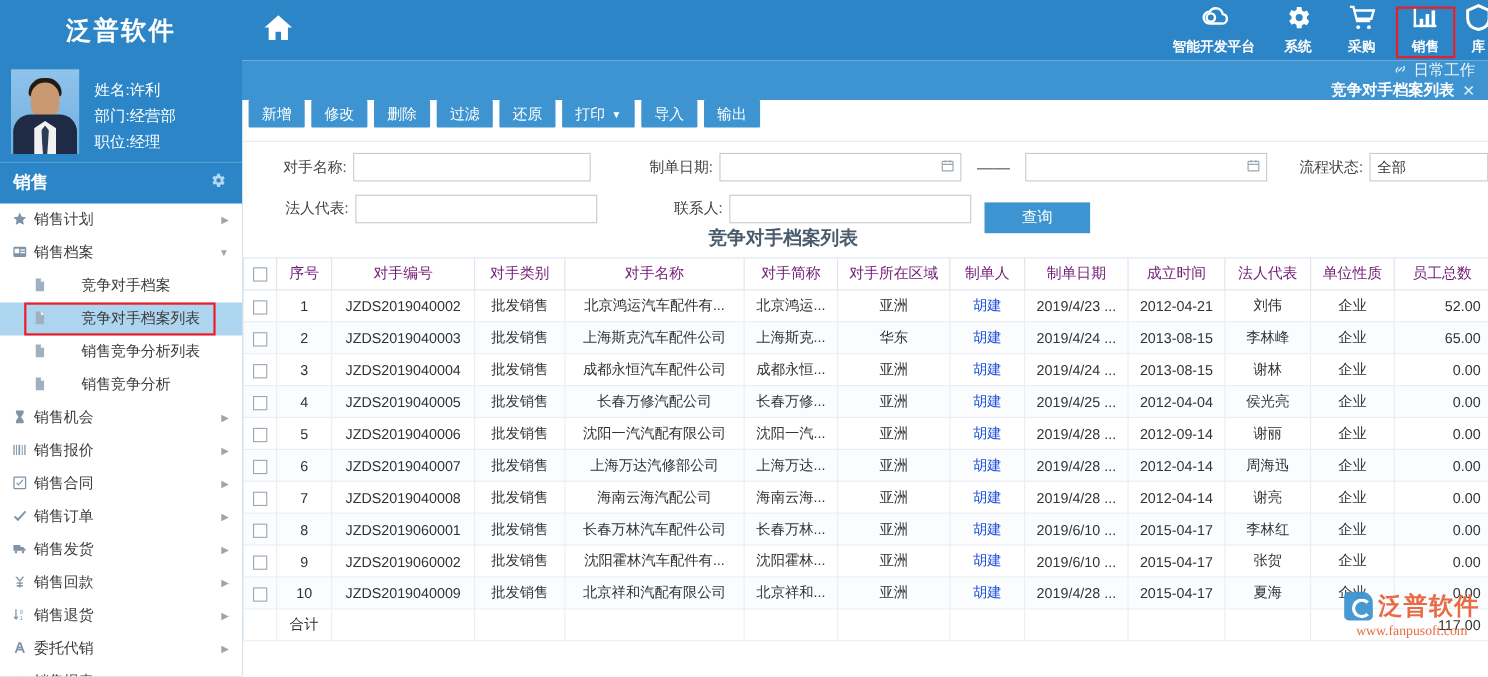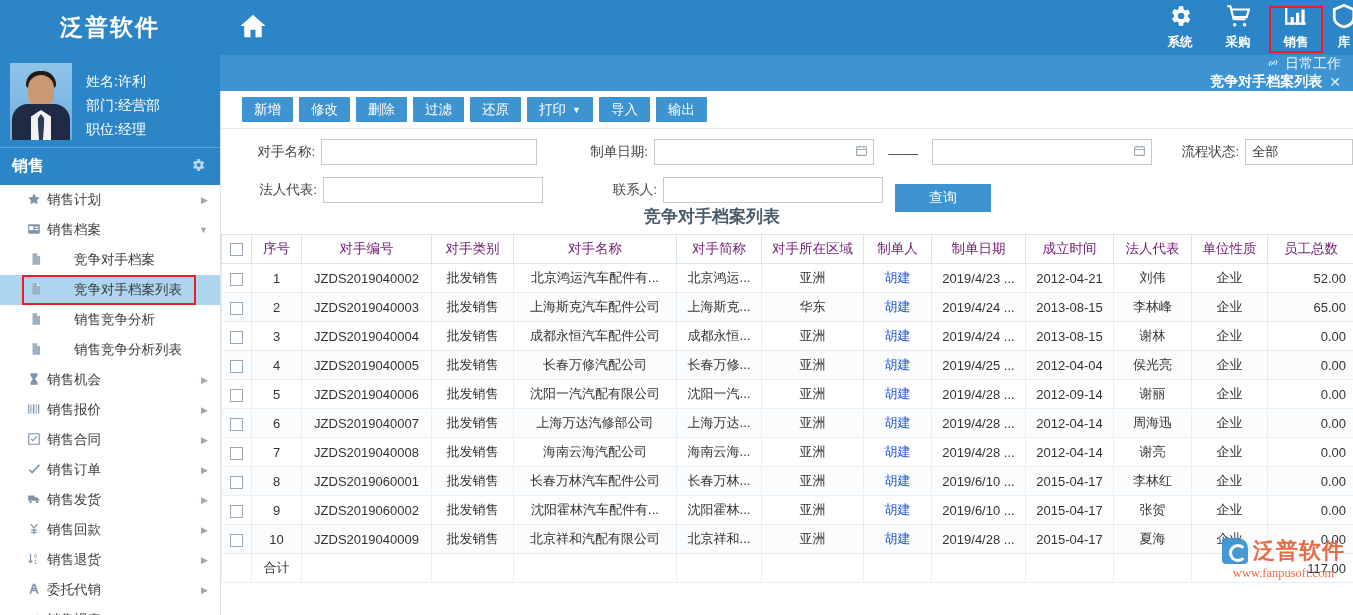--- a/index.html
+++ b/index.html
@@ -78,21 +78,21 @@
     justify-content: space-between;
     padding: 0 14px 0 12px;
     background: #2b85c6;
     border-top: 1px solid #57a1d4;
     color: #fff; font-size: 16px; font-weight: bold;
   }
   .gear-ico { opacity: .85; }
   .menu { background: #fff; height: 100%; }
   .menu-item {
     height: 30px; display: flex; align-items: center;
-    padding-left: 24px; font-size: 13.5px; color: #3b3b3b;
+    padding-left: 8px; font-size: 13.5px; color: #3b3b3b;
     position: relative; cursor: pointer;
     white-space: nowrap;
   }
   .menu-item .mi-ico {
     width: 20px; text-align: center; color: #7f94a8;
     font-size: 13px; flex: 0 0 20px; margin-right: 3px;
   }
   .menu-item .arrow {
     position: absolute; right: 12px; color: #9aa7b2; font-size: 9px;
   }
@@ -153,22 +153,22 @@
   }
 
   
   .content {
     position: absolute; left: 220px; top: 91px;
     width: 1133px; height: 524px;
     background: #fff;
     border-left: 1px solid #d7e3ec;
   }
   .toolbar {
-    height: 38px; display: flex; align-items: center;
-    padding-left: 21px; gap: 6px;
+    height: 38px; display: flex; 
+    padding-left: 5px; gap: 6px;
     border-bottom: 1px solid #e3eaf0;
   }
   .tbtn {
     background: #3d94d0; color: #fff;
     font-size: 13.5px; border: none;
     height: 25px; padding: 0 12px;
     cursor: pointer; font-family: inherit;
     display: flex; align-items: center; gap: 6px;
     border-radius: 1px;
   }
@@ -321,28 +321,28 @@
               <path d="M14 2v5h5" fill="#fff"></path>
             </svg></span>
           <span>竞争对手档案列表</span>
           <span class="sel-box"></span>
         </div>
         <div class="menu-item sub">
           <span class="mi-ico"><svg width="14" height="14" viewBox="0 0 24 24" fill="#9fb0c0">
               <path d="M6 2h8l5 5v15H6z" fill="#9fb0c0"></path>
               <path d="M14 2v5h5" fill="#fff"></path>
             </svg></span>
-          <span>销售竞争分析</span>
+          <span>销售竞争分析列表</span>
         </div>
         <div class="menu-item sub">
           <span class="mi-ico"><svg width="14" height="14" viewBox="0 0 24 24" fill="#9fb0c0">
               <path d="M6 2h8l5 5v15H6z" fill="#9fb0c0"></path>
               <path d="M14 2v5h5" fill="#fff"></path>
             </svg></span>
-          <span>销售竞争分析列表</span>
+          <span>销售竞争分析</span>
         </div>
         <div class="menu-item">
           <span class="mi-ico"><svg width="14" height="14" viewBox="0 0 24 24" fill="#7f94a8">
               <path d="M6 2h12v4l-4 6 4 6v4H6v-4l4-6-4-6z"></path>
             </svg></span>
           <span>销售机会</span>
           <span class="arrow">▶</span>
         </div>
         <div class="menu-item">
           <span class="mi-ico"><svg width="14" height="14" viewBox="0 0 24 24" fill="#7f94a8">
@@ -415,20 +415,27 @@
   <div class="topbar">
     <div class="home-btn">
       <span>
         <svg width="30" height="30" viewBox="0 0 24 24" fill="#ffffff">
             <path d="M12 3L2 12h3v9h5v-6h4v6h5v-9h3z"></path>
           </svg>
       </span>
     </div>
     <div class="top-spacer"></div>
     <div class="top-nav" id="topnav">
+        <div class="top-nav-item">
+          <span class="tn-ico"><svg width="26" height="26" viewBox="0 0 24 24" fill="none">
+              <path d="M8 17a5 5 0 110-10 6 6 0 0111 2 4 4 0 01-1 8z" fill="none" stroke="#ffffff" stroke-width="2"></path>
+              <circle cx="9" cy="12" r="3.5" fill="none" stroke="#ffffff" stroke-width="2"></circle>
+            </svg></span>
+          <span>智能开发平台</span>
+        </div>
         <div class="top-nav-item">
           <span class="tn-ico"><svg width="26" height="26" viewBox="0 0 24 24" fill="#ffffff">
               <path d="M19.4 13a7.8 7.8 0 000-2l2-1.6-2-3.4-2.4 1a7.6 7.6 0 00-1.7-1L15 3H11l-.3 2.6a7.6 7.6 0 00-1.7 1l-2.4-1-2 3.4L6.6 11a7.8 7.8 0 000 2l-2 1.6 2 3.4 2.4-1c.5.4 1.1.8 1.7 1L11 21h4l.3-2.6c.6-.2 1.2-.6 1.7-1l2.4 1 2-3.4zM13 15a3 3 0 110-6 3 3 0 010 6z"></path>
             </svg></span>
           <span>系统</span>
         </div>
         <div class="top-nav-item">
           <span class="tn-ico"><svg width="26" height="26" viewBox="0 0 24 24" fill="none">
               <path d="M2 3h3l3 12h11" fill="none" stroke="#ffffff" stroke-width="2"></path>
               <path d="M6 6h16l-2 7H8" fill="none" stroke="#ffffff" stroke-width="2"></path>

